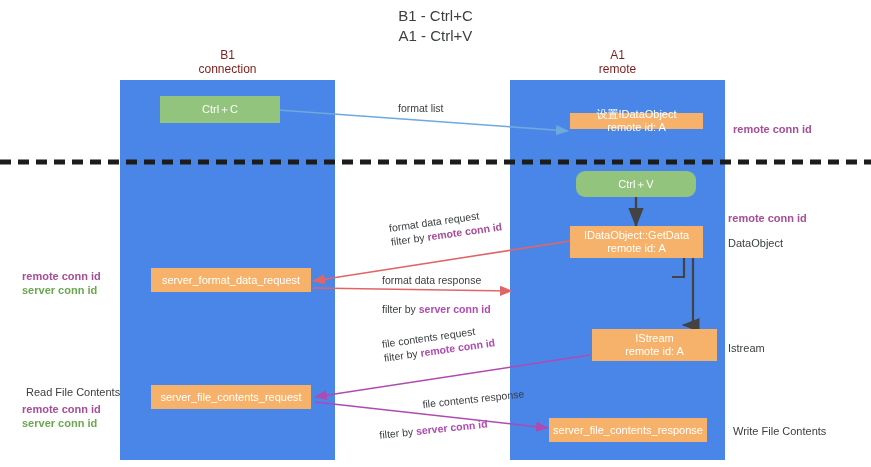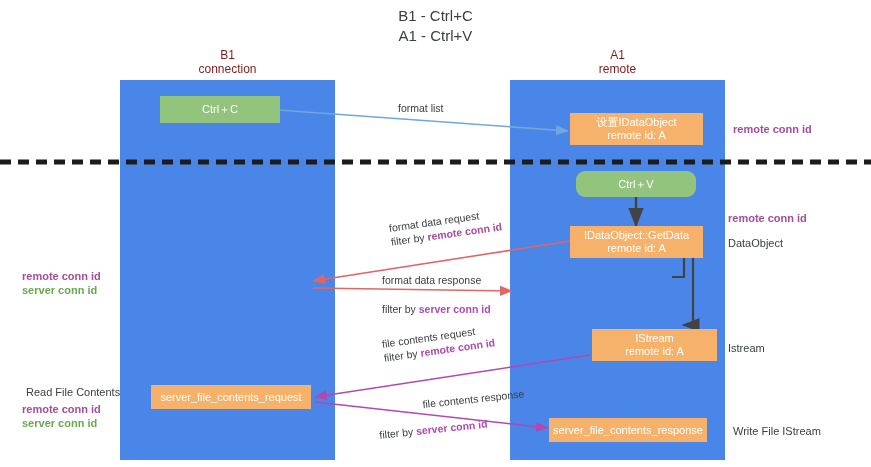--- a/index.html
+++ b/index.html
@@ -99,28 +99,29 @@
 
     <path d="M693,258 L693,325 L683,325" fill="none" stroke="#434343" stroke-width="2.2" marker-end="url(#ah-dark)"></path>
 
     <line x1="590" y1="355" x2="315" y2="397" stroke="#b04ab0" stroke-width="1.6" marker-end="url(#ah-mag)"></line>
 
     <line x1="315" y1="402" x2="548" y2="428" stroke="#b04ab0" stroke-width="1.6" marker-end="url(#ah-mag)"></line>
   </svg>
 
   <div class="abs box green" style="left:160px;top:96px;width:120px;height:27px;">Ctrl＋C</div>
 
-  <div class="abs box orange" style="left:570px;top:113px;width:133px;height:32px;">设置IDataObject
+  <div class="abs box orange" style="left:570px;top:113px;width:133px;height:16px;">设置IDataObject
 remote id: A</div>
 
   <div class="abs box green" style="left:576px;top:171px;width:120px;height:26px;border-radius:9px;">Ctrl＋V</div>
 
   <div class="abs box orange" style="left:570px;top:226px;width:133px;height:32px;">IDataObject::GetData
 remote id: A</div>
 
+  <div class="abs box orange" style="left:151px;top:268px;width:160px;height:24px;">server_format_data_request</div>
 
 
   <div class="abs box orange" style="left:592px;top:329px;width:125px;height:32px;">IStream
 remote id: A</div>
 
   <div class="abs box orange" style="left:151px;top:385px;width:160px;height:24px;">server_file_contents_request</div>
 
   <div class="abs box orange" style="left:549px;top:418px;width:158px;height:24px;">server_file_contents_response</div>
 
   <div class="abs edgelab" style="left:398px;top:101px;">format list</div>
@@ -146,21 +147,21 @@
   </div>
 
   <div class="abs side purple" style="left:733px;top:122px;">remote conn id</div>
 
   <div class="abs side purple" style="left:728px;top:211px;">remote conn id</div>
 
   <div class="abs side dark" style="left:728px;top:236px;">DataObject</div>
 
   <div class="abs side dark" style="left:728px;top:341px;">Istream</div>
 
-  <div class="abs side dark" style="left:733px;top:424px;">Write File IStream</div>
+  <div class="abs side dark" style="left:733px;top:424px;">Write File Contents</div>
 
   <div class="abs side purple" style="left:22px;top:269px;">remote conn id</div>
   <div class="abs side green-t" style="left:22px;top:283px;">server conn id</div>
 
   <div class="abs side dark" style="left:26px;top:385px;">Read File Contents</div>
   <div class="abs side purple" style="left:22px;top:402px;">remote conn id</div>
   <div class="abs side green-t" style="left:22px;top:416px;">server conn id</div>
 
 </div>
 

